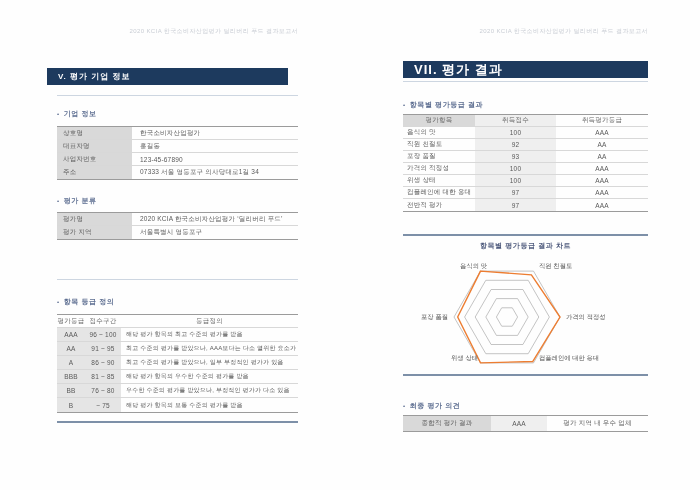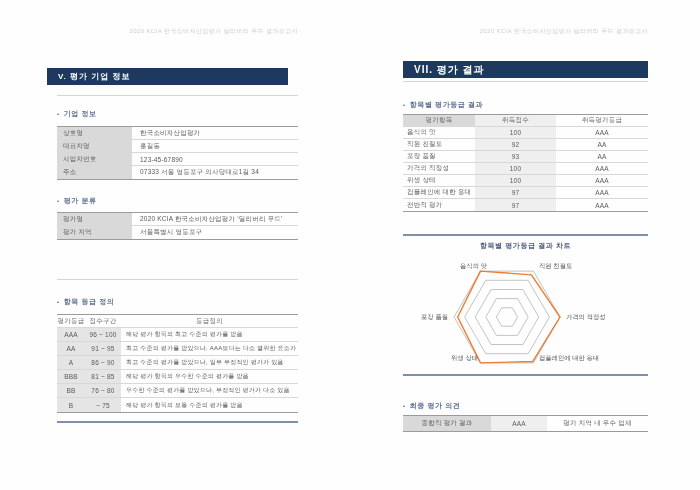--- a/index.html
+++ b/index.html
@@ -4,21 +4,21 @@
 <style>
   html,body{margin:0;padding:0;background:#fff;}
   .canvas{position:relative;width:700px;height:490px;background:#fefefe;overflow:hidden;
           font-family:"Liberation Sans","DejaVu Sans",sans-serif;}
   .page{position:absolute;top:0;width:350px;height:490px;}
   #pageL{left:0;} #pageR{left:350px;}
   .abs{position:absolute;box-sizing:border-box;}
   .phead{font-size:6px;color:#c9cdd4;letter-spacing:.4px;white-space:nowrap;}
   .navy{background:#1d3a5e;color:#fff;display:flex;align-items:center;padding-left:11px;
         box-sizing:border-box;font-weight:bold;letter-spacing:1px;}
-  .fz8{font-size:8px;} .fz75{font-size:10px;}
+  .fz8{font-size:8px;} .fz75{font-size:13px;}
   .bar-under{height:1px;background:#cdd6e1;}
   .sect{font-size:7px;font-weight:bold;color:#5d6e91;letter-spacing:.6px;white-space:nowrap;}
   .sect::before{content:"•";margin-right:4px;font-size:6px;}
   .tbl{border-top:1px solid #9b9b9b;border-bottom:1px solid #9b9b9b;}
   .trow{display:flex;border-bottom:1px solid #d8d8d8;box-sizing:border-box;}
   .trow:last-child{border-bottom:none;}
   .cell{display:flex;align-items:center;box-sizing:border-box;font-size:6.5px;color:#595959;
         overflow:hidden;white-space:nowrap;letter-spacing:.2px;}
   .lab{background:#d9d9d9;padding-left:6px;}
   .val{padding-left:8px;}

